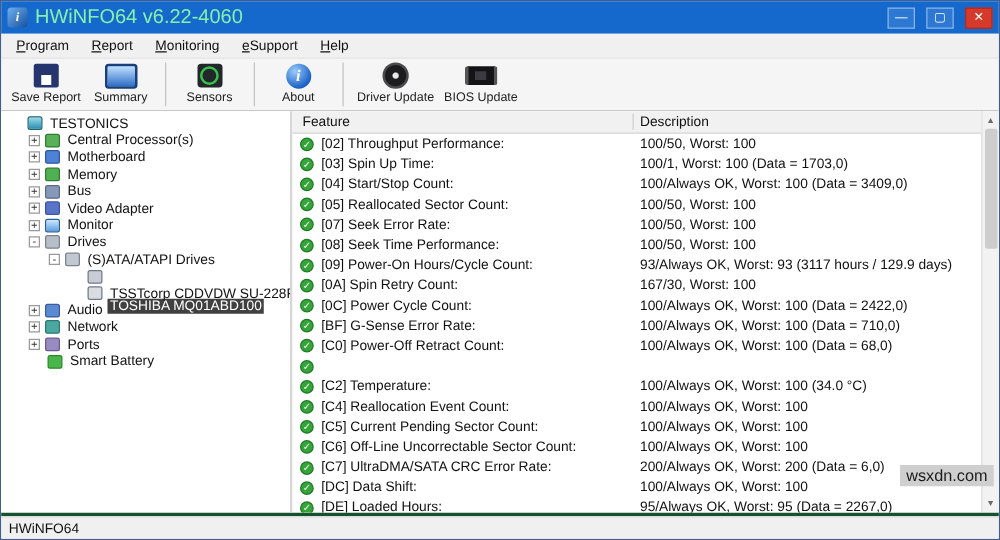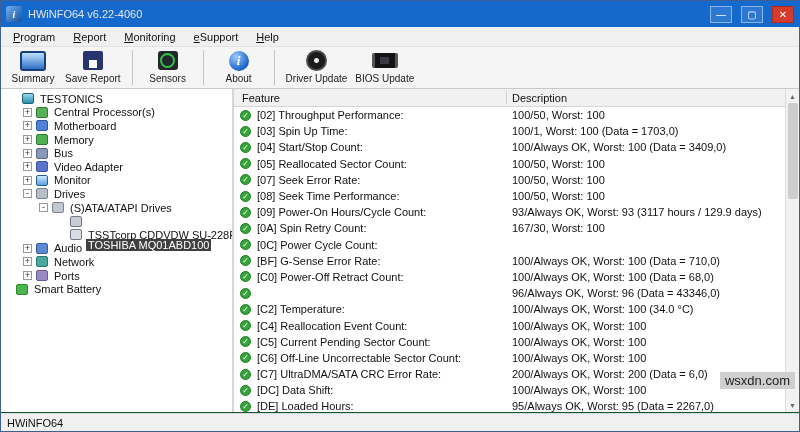--- a/index.html
+++ b/index.html
@@ -4,21 +4,21 @@
 <style>
   * { margin:0; padding:0; box-sizing:border-box; }
   html,body { width:800px; height:432px; overflow:hidden; }
   body { font-family:"Liberation Sans", sans-serif; background:#d4d0c8; position:relative; }
 
   .window { position:absolute; inset:0; border:1px solid #3f5f93; display:flex; flex-direction:column; background:#f0f0f0; }
 
   
   .titlebar { height:26px; background:#1569cd; display:flex; align-items:center; padding:0 5px; gap:6px; flex:0 0 auto; }
   .app-icon { width:16px; height:16px; border-radius:3px; background:linear-gradient(135deg,#6fb1ef,#184f9e); color:#fff; font-size:10px; font-weight:bold; font-style:italic; display:flex; align-items:center; justify-content:center; font-family:"Liberation Serif",serif; }
-  .title-text { color:#e5e5e5; font-size:11px; flex:1; white-space:nowrap; }
+  .title-text { color:#86efac; font-size:16px; flex:1; white-space:nowrap; }
   .win-btn { width:22px; height:17px; display:flex; align-items:center; justify-content:center; color:#fff; font-size:10px; margin-left:3px; border:1px solid rgba(255,255,255,.45); background:rgba(255,255,255,.10); cursor:default; }
   .win-btn.close { background:#d63a2a; border-color:#b02a1c; }
 
   
   .menubar { height:19px; background:#f0f0f0; display:flex; align-items:center; padding-left:3px; font-size:11px; color:#111; flex:0 0 auto; }
   .menu-item { padding:2px 9px; }
   .menu-item::first-letter { text-decoration:underline; }
 
   
   .toolbar { height:43px; background:#f5f5f5; border-top:1px solid #e2e2e2; border-bottom:1px solid #c9c9c9; display:flex; align-items:stretch; padding-left:4px; flex:0 0 auto; }
@@ -29,21 +29,21 @@
   .save-report-icon::before { content:""; position:absolute; inset:2px 3px; background:#27356e; border-radius:2px; }
   .save-report-icon::after { content:""; position:absolute; left:9px; right:9px; bottom:4px; height:8px; background:#fff; }
   .sensors-icon::before { content:""; position:absolute; inset:2px 3px; background:#23262b; border-radius:3px; }
   .sensors-icon::after { content:""; position:absolute; width:11px; height:11px; border:2px solid #35c04a; border-radius:50%; }
   .about-icon::before { content:"i"; width:20px; height:20px; border-radius:50%; background:radial-gradient(circle at 35% 30%, #9ecbff, #1a63c4 70%); color:#fff; font-family:"Liberation Serif",serif; font-style:italic; font-weight:bold; font-size:13px; display:flex; align-items:center; justify-content:center; }
   .driver-update-icon::before { content:""; width:21px; height:21px; border-radius:50%; background:radial-gradient(circle, #e8e8e8 0 2px, #1c1c1e 3px 8px, #4b4b50 9px); }
   .bios-update-icon::before { content:""; width:20px; height:15px; background:#141416; border-radius:2px; border-left:3px solid #555; border-right:3px solid #555; }
   .bios-update-icon::after { content:""; position:absolute; width:9px; height:7px; background:#3a3a40; }
 
   
-  .main { flex:1 1 auto; min-height:0; display:flex; background:#fff; border-bottom:1px solid #14532d; }
+  .main { flex:1 1 auto; min-height:0; display:flex; background:#fff; border-bottom:3px solid #14532d; }
   .tree-panel { width:233px; flex:0 0 auto; border-right:2px solid #d6d6d6; background:#fff; padding-top:3px; overflow:hidden; }
   .tree-item { height:13.6px; display:flex; align-items:center; font-size:11px; line-height:12px; white-space:nowrap; color:#111; }
   .expand-box { width:9px; height:9px; flex:0 0 auto; border:1px solid #9a9a9a; background:#fff; color:#333; font-size:9px; line-height:7px; text-align:center; margin-right:4px; }
   .expand-spacer { width:11px; flex:0 0 auto; margin-right:4px; }
   .tree-icon { width:12px; height:11px; flex:0 0 auto; border-radius:2px; margin-right:4px; }
   .tree-label { padding:0 2px; }
   .tree-item.selected .tree-label { background:#404040; color:#fff;margin-top:48px; }
 
   .icon-computer   { background:linear-gradient(#9adaea,#2a8fae); border:1px solid #1c637a; }
   .icon-cpu        { background:#58b158; border:1px solid #2e7d32; }
@@ -99,26 +99,26 @@
   <div class="menubar">
     <span class="menu-item">Program</span>
     <span class="menu-item">Report</span>
     <span class="menu-item">Monitoring</span>
     <span class="menu-item">eSupport</span>
     <span class="menu-item">Help</span>
   </div>
 
   <div class="toolbar">
     <div class="tool-button">
+      <span class="ticon save-report-icon"></span>
+      <span>Save Report</span>
+    </div>
+    <div class="tool-button">
       <span class="ticon summary-icon"></span>
       <span>Summary</span>
-    </div>
-    <div class="tool-button">
-      <span class="ticon save-report-icon"></span>
-      <span>Save Report</span>
     </div>
     <div class="tool-sep"></div>
     <div class="tool-button">
       <span class="ticon sensors-icon"></span>
       <span>Sensors</span>
     </div>
     <div class="tool-sep"></div>
     <div class="tool-button">
       <span class="ticon about-icon"></span>
       <span>About</span>
@@ -199,21 +199,21 @@
         <div class="tree-item" style="padding-left: 22px;">
           <span class="expand-box">+</span>
           <span class="tree-icon icon-network"></span>
           <span class="tree-label">Network</span>
         </div>
         <div class="tree-item" style="padding-left: 22px;">
           <span class="expand-box">+</span>
           <span class="tree-icon icon-ports"></span>
           <span class="tree-label">Ports</span>
         </div>
-        <div class="tree-item" style="">
+        <div class="tree-item" style="padding-left: 22px;">
           <span class="expand-spacer"></span>
           <span class="tree-icon icon-battery"></span>
           <span class="tree-label">Smart Battery</span>
         </div>
       </div>
 
     <div class="table-panel">
       <div class="table-header">
         <span class="col-feature">Feature</span>
         <span class="col-description">Description</span>
@@ -255,34 +255,34 @@
             <span class="description-cell">93/Always OK, Worst: 93 (3117 hours / 129.9 days)</span>
           </div>
           <div class="feature-row">
             <span class="check-icon">✓</span>
             <span class="feature-cell">[0A] Spin Retry Count:</span>
             <span class="description-cell">167/30, Worst: 100</span>
           </div>
           <div class="feature-row">
             <span class="check-icon">✓</span>
             <span class="feature-cell">[0C] Power Cycle Count:</span>
+            <span class="description-cell">100/Always OK, Worst: 100 (Data = 2422,0)</span>
           </div>
           <div class="feature-row">
             <span class="check-icon">✓</span>
             <span class="feature-cell">[BF] G-Sense Error Rate:</span>
             <span class="description-cell">100/Always OK, Worst: 100 (Data = 710,0)</span>
           </div>
           <div class="feature-row">
             <span class="check-icon">✓</span>
             <span class="feature-cell">[C0] Power-Off Retract Count:</span>
             <span class="description-cell">100/Always OK, Worst: 100 (Data = 68,0)</span>
           </div>
           <div class="feature-row">
             <span class="check-icon">✓</span>
-            <span class="description-cell">96/Always OK, Worst: 96 (Data = 43346,0)</span>
           </div>
           <div class="feature-row">
             <span class="check-icon">✓</span>
             <span class="feature-cell">[C2] Temperature:</span>
             <span class="description-cell">100/Always OK, Worst: 100 (34.0 °C)</span>
           </div>
           <div class="feature-row">
             <span class="check-icon">✓</span>
             <span class="feature-cell">[C4] Reallocation Event Count:</span>
             <span class="description-cell">100/Always OK, Worst: 100</span>

